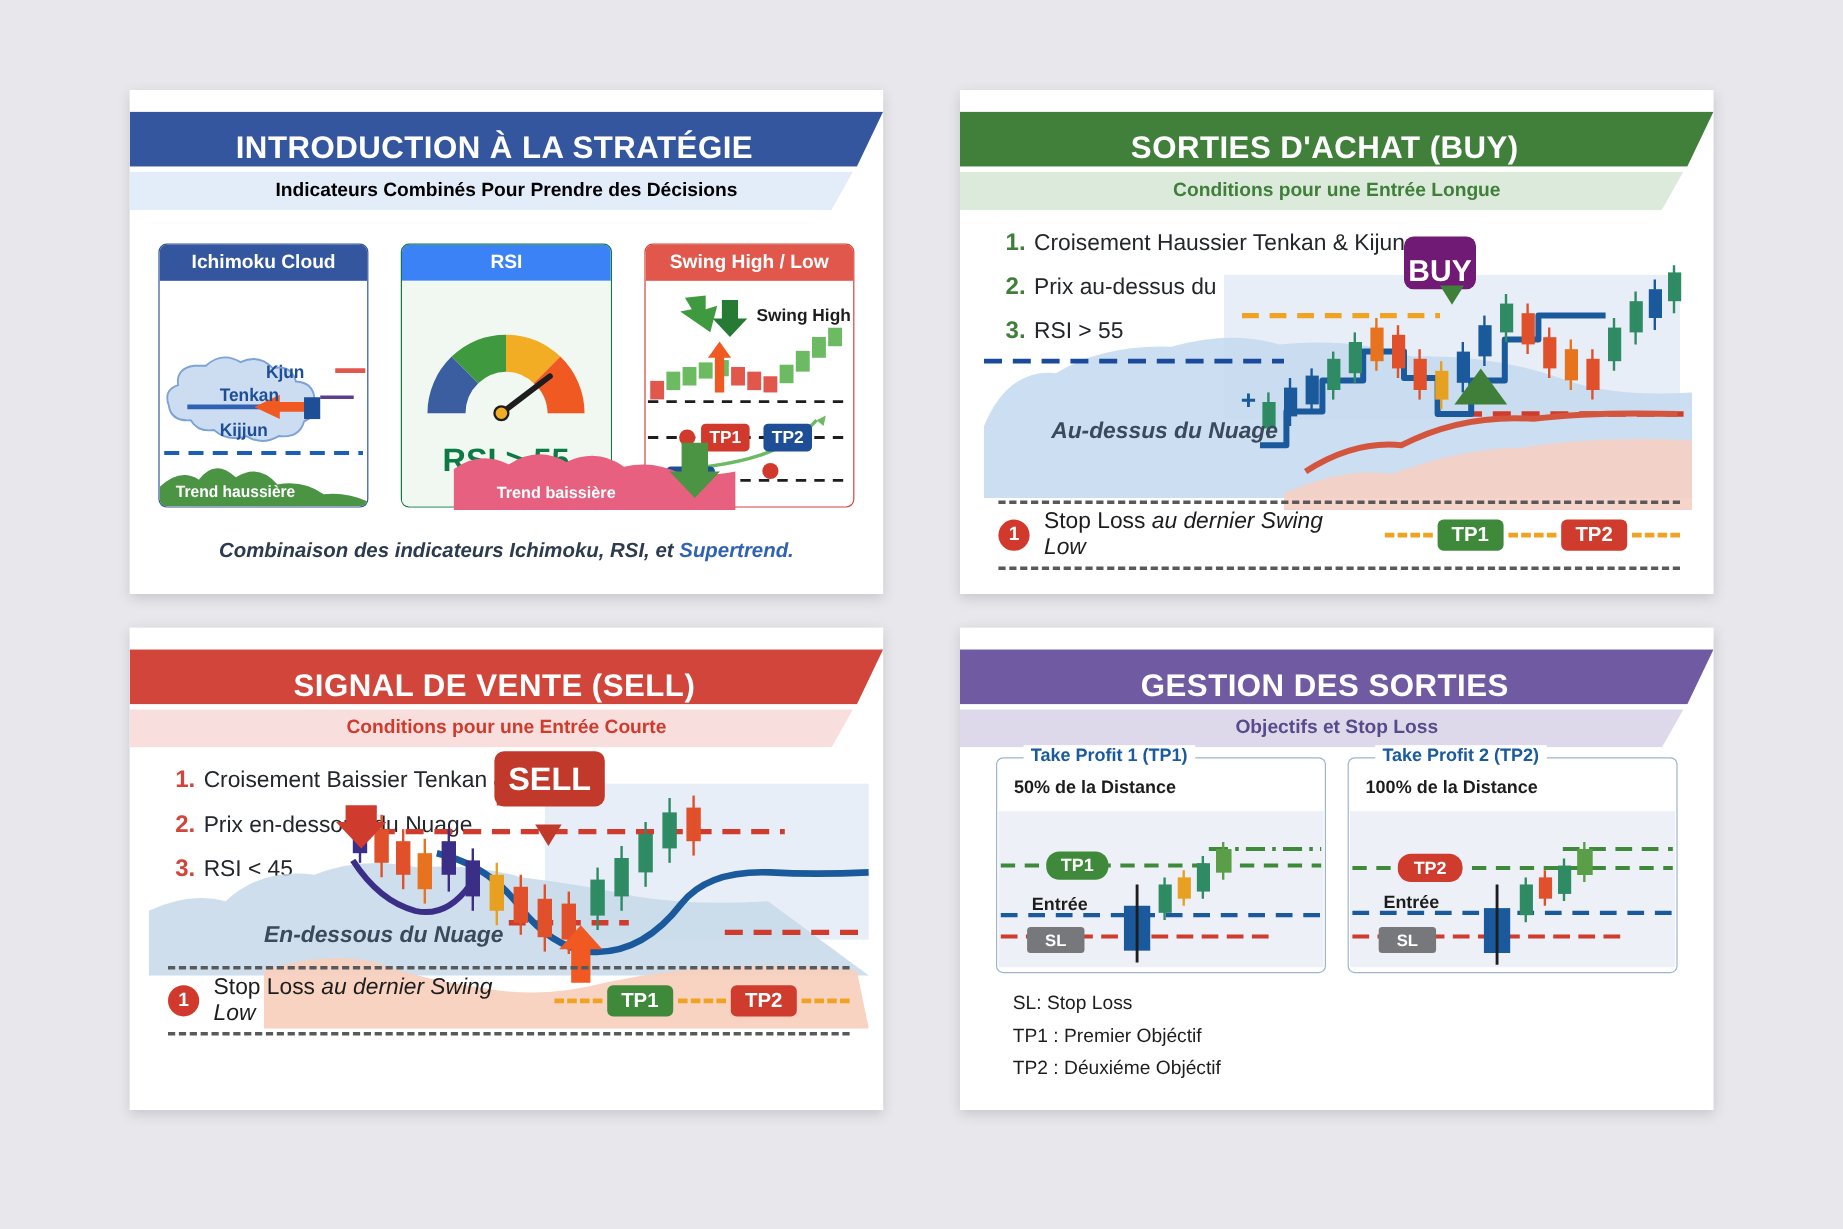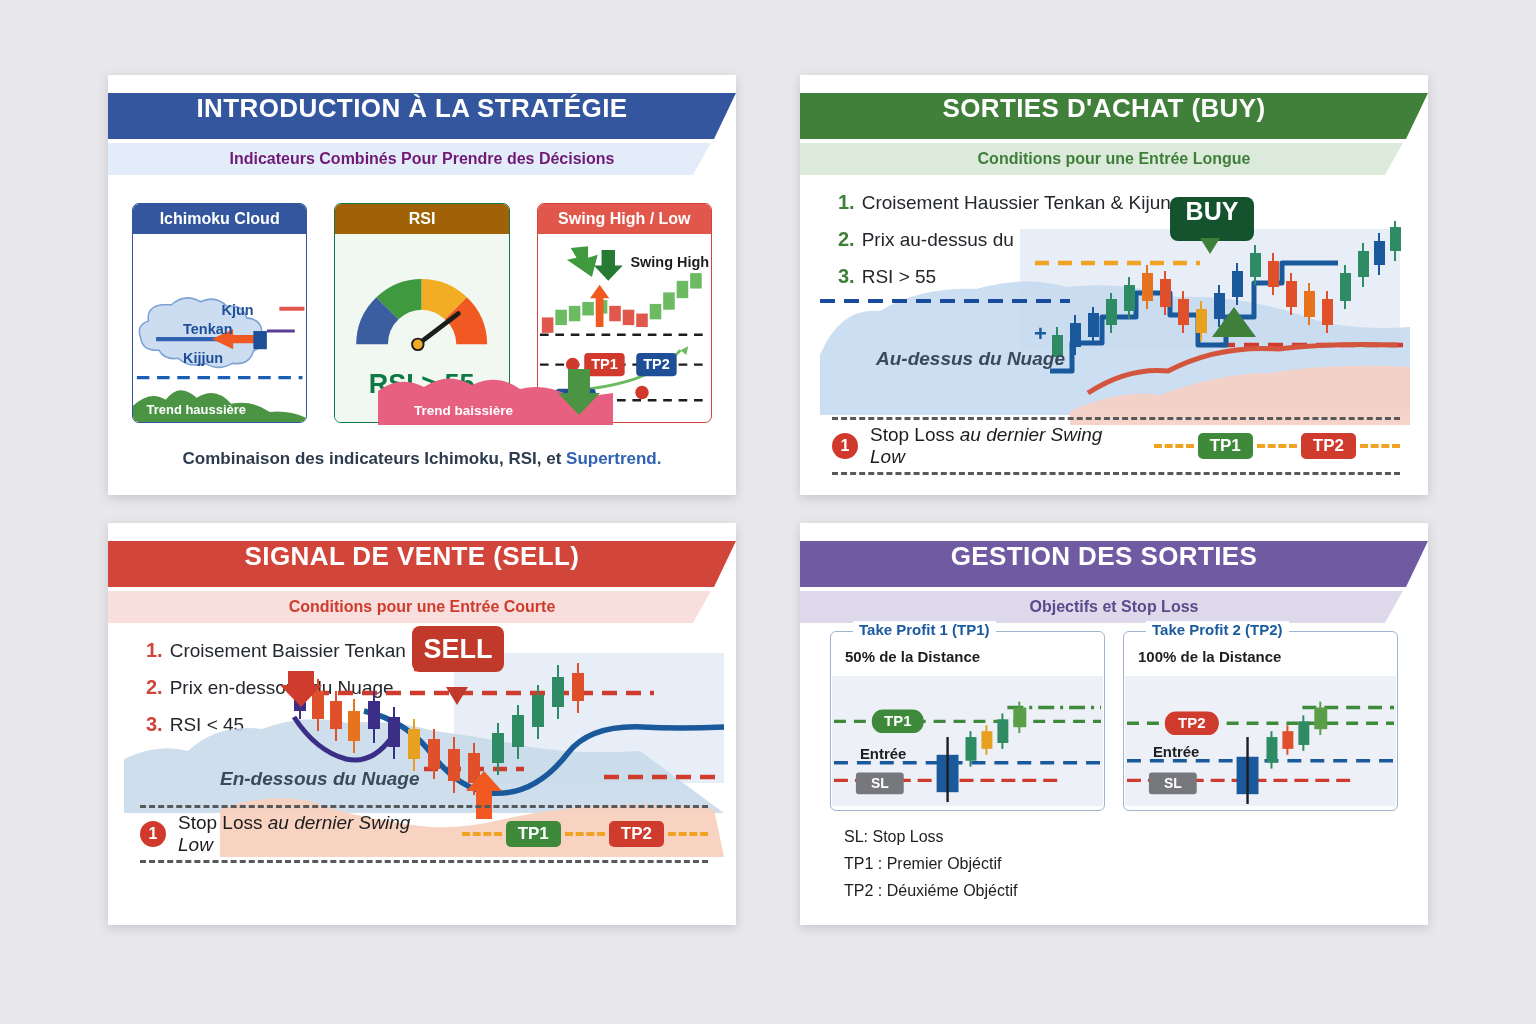--- a/index.html
+++ b/index.html
@@ -14,21 +14,21 @@
     display:grid;grid-template-columns:628px 628px;grid-template-rows:420px 402px;
     column-gap:64px;row-gap:28px;
   }
   .card{
     background:#ffffff;position:relative;overflow:hidden;
     box-shadow:0 3px 10px rgba(40,40,60,.18);
   }
   
   .banner{
     position:relative;height:46px;margin-top:18px;
-    display:flex;align-items:flex-start;justify-content:center;
+    display:flex;align-items:flex-end;justify-content:center;
   }
   .banner .bg{
     position:absolute;left:0;top:0;height:100%;width:100%;
     clip-path:polygon(0 0,100% 0,calc(100% - 22px) 100%,0 100%);
   }
   .banner .txt{
     position:relative;z-index:2;color:#fff;font-weight:bold;font-size:26px;
     letter-spacing:.4px;text-align:center;width:100%;padding-right:20px;
     box-sizing:border-box;
   }
@@ -47,26 +47,26 @@
   
   .minirow{position:absolute;left:24px;top:128px;width:580px;height:220px;display:flex;gap:27px;}
   .mini{flex:1;border-radius:7px;overflow:hidden;position:relative;
         border:1.6px solid #ccc;background:#fff;box-sizing:border-box;}
   .mini.blue{border-color:#33569e;}
   .mini.green{border-color:#0d7a45;}
   .mini.red{border-color:#d1453a;}
   .mini .mh{height:30px;display:flex;align-items:center;justify-content:center;
             color:#fff;font-weight:bold;font-size:16px;}
   .mini.blue .mh{background:#33569e;}
-  .mini.green .mh{background:#a16207;}
+  .mini.green .mh{background:#3b82f6;}
   .mini.red .mh{background:#e2574c;}
   .mini .mb{position:relative;height:calc(100% - 30px);}
   .caption{
     position:absolute;left:0;right:0;bottom:26px;text-align:center;
-    font-weight:bold;font-size:17px;color:#2d3b4e;
+    font-style:italic;font-weight:bold;font-size:17px;color:#2d3b4e;
   }
   .caption .hl{color:#2f62b3;}
   
   .conds{position:absolute;left:38px;top:116px;}
   .cond{display:flex;align-items:baseline;margin-bottom:14px;font-size:19px;color:#23272b;}
   .cond .n{font-weight:bold;margin-right:7px;font-size:20px;}
   .greenN .n{color:#3f7f39;}
   .redN .n{color:#d1453a;}
   
   .strip{position:absolute;left:32px;right:28px;height:52px;
@@ -99,21 +99,21 @@
 
 <div class="grid">
 
   <div class="card">
     <div class="banner">
       <div class="bg" style="background:#33569e"></div>
       <div class="txt">INTRODUCTION À LA STRATÉGIE</div>
     </div>
     <div class="subbanner">
       <div class="bg" style="background:#e3ecf9"></div>
-      <div class="txt" style="color:#701a75">Indicateurs Combinés Pour Prendre des Décisions</div>
+      <div class="txt" style="color:#000000">Indicateurs Combinés Pour Prendre des Décisions</div>
     </div>
 
     <div class="minirow">
 
       <div class="mini blue">
         <div class="mh">Ichimoku Cloud</div>
         <div class="mb">
           <svg width="100%" height="100%" viewBox="0 0 180 186" preserveAspectRatio="none">
             <path d="M30 70 q-16 2 -14 16 q-13 4 -8 17 q2 13 19 12 q6 10 20 8 q12 10 28 5 q14 8 28 0 q18 2 22 -12 q14 -6 9 -19 q-1 -13 -16 -14 q-4 -14 -20 -11 q-12 -12 -28 -5 q-16 -9 -30 3 z" fill="#ccdcf1" stroke="#7ca3d6" stroke-width="1.6"></path>
             <line x1="24" y1="104" x2="118" y2="104" stroke="#2f62b3" stroke-width="4"></line>
@@ -271,21 +271,21 @@
         <rect x="554" y="26" width="11" height="24" fill="#1a5a9c"></rect>
           <line x1="559" y1="18" x2="559" y2="60" stroke="#1a5a9c" stroke-width="2"></line>
         <rect x="570" y="12" width="11" height="24" fill="#2e8b63"></rect>
           <line x1="575" y1="6" x2="575" y2="46" stroke="#2e8b63" stroke-width="2"></line>
       </g>
       <path d="M392 122 l22 -30 l22 30 z" fill="#3f7f39"></path>
       <text x="56" y="150" font-size="19" font-style="italic" font-weight="bold" fill="#3a4a5c" font-family="Liberation Sans,sans-serif">Au-dessus du Nuage</text>
       <text x="214" y="126" font-size="22" font-weight="bold" fill="#1a5a9c" font-family="Liberation Sans,sans-serif">+</text>
     </svg>
 
-    <div style="position:absolute;left:370px;top:122px;width:84px;height:44px;background:#14532d;border-radius:8px;display:flex;align-items:flex-start;justify-content:center;">
+    <div style="position:absolute;left:370px;top:122px;width:60px;height:44px;background:#701a75;border-radius:8px;display:flex;align-items:flex-end;justify-content:center;">
       <span style="color:#fff;font-weight:bold;font-size:25px;">BUY</span>
     </div>
     <div style="position:absolute;left:400px;top:163px;width:0;height:0;border-left:10px solid transparent;border-right:10px solid transparent;border-top:16px solid #3f7f39;"></div>
 
     <div class="strip" style="top:342px;">
       <div class="badge-circ">1</div>
       <div class="sl-txt">
         <b>Stop Loss</b><i> au dernier Swing Low</i>
       </div>
       <div class="tp-line">

